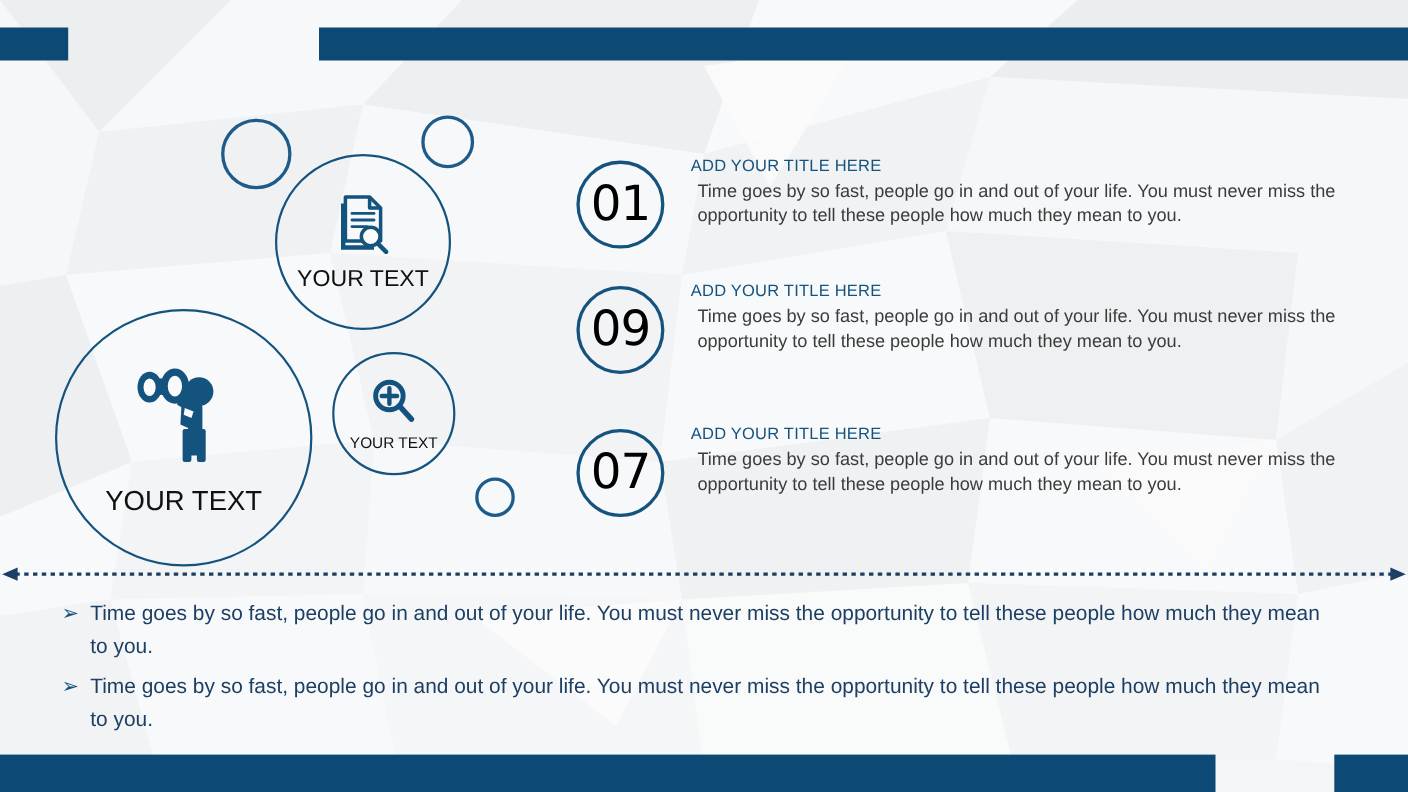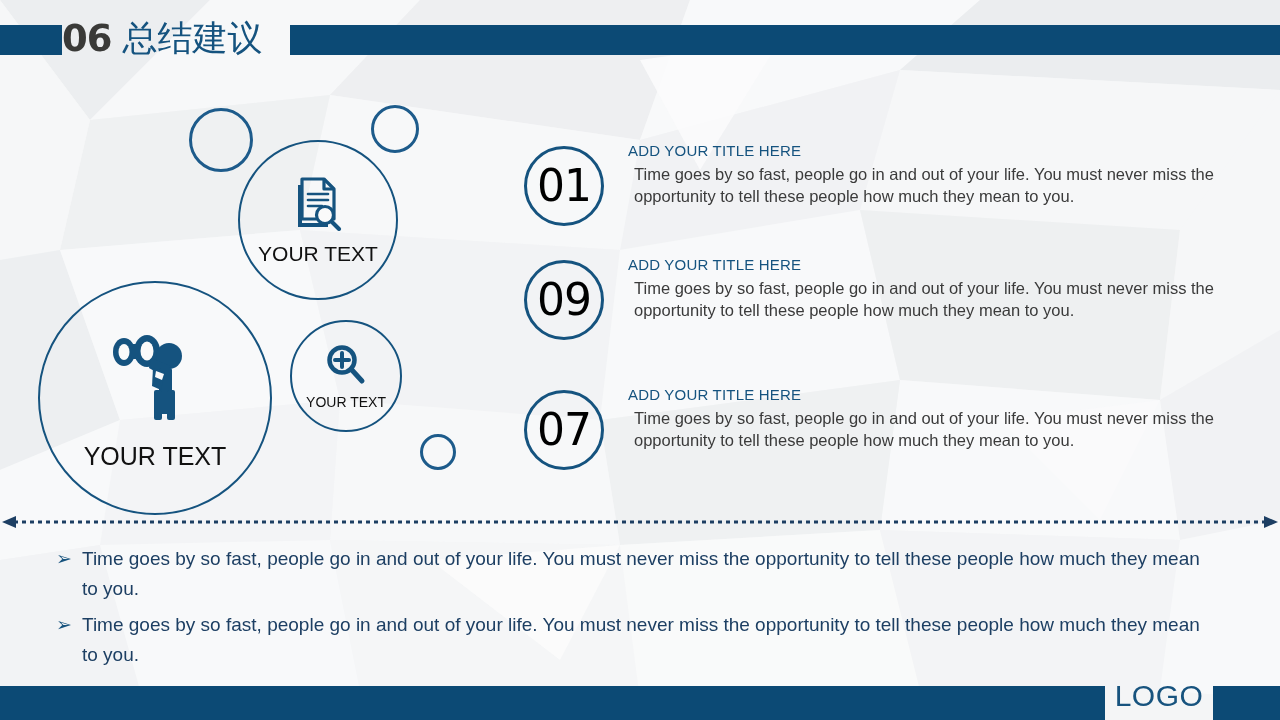--- a/index.html
+++ b/index.html
@@ -26,21 +26,21 @@
     font-family:"DejaVu Sans", sans-serif;
     font-size:37px; font-weight:bold; color:#3a3a38;
     letter-spacing:-1px; line-height:1;
   }
   #hdr-cn {
     font-family:"DejaVu Sans", sans-serif;
     font-size:35px; color:#15537f; margin-left:11px; line-height:1;
   }
 
   
-  #cluster { position:absolute; left:0; top:60px; width:520px; height:460px; z-index:4; }
+  #cluster { position:absolute; left:12px; top:60px; width:520px; height:460px; z-index:4; }
   .ring {
     position:absolute; border-radius:50%;
     border:3px solid #1d5b8b; background:transparent;
   }
   .big-circle {
     position:absolute; border-radius:50%;
     border:2px solid #15537f;
     display:flex; flex-direction:column;
     align-items:center; justify-content:center;
   }
@@ -158,24 +158,20 @@
     <polygon points="1180,540 1280,520 1280,700 1160,690" fill="#f8f9fa"></polygon>
     <polygon points="640,60 780,40 700,170" fill="#fbfbfc" opacity="0.9"></polygon>
     <polygon points="1000,420 1160,400 1100,520" fill="#fafafb" opacity="0.9"></polygon>
     <polygon points="430,560 620,545 560,660" fill="#fbfbfc" opacity="0.85"></polygon>
   </g>
 </svg>
 
 <div id="header">
   <div class="hdr-bar" id="hdr-bar-left"></div>
   <div class="hdr-bar" id="hdr-bar-right"></div>
-  <div id="hdr-title">
-    <span id="hdr-num">06</span>
-    <span id="hdr-cn">总结建议</span>
-  </div>
 </div>
 
 <div id="cluster">
 
   <div class="ring" id="ring-1"></div>
   <div class="ring" id="ring-2"></div>
   <div class="ring" id="ring-3"></div>
 
   <div class="big-circle" id="circle-doc">
     <svg id="icon-doc" viewBox="0 0 52 54">
@@ -269,14 +265,13 @@
   </div>
   <div class="bullet">
     <span class="bullet-marker">➢</span>
     <span class="bullet-text">Time goes by so fast, people go in and out of your life. You must never miss the opportunity to tell these people how much they mean to you.</span>
   </div>
 </div>
 
 <div id="footer">
   <div class="ftr-bar" id="ftr-bar-left"></div>
   <div class="ftr-bar" id="ftr-bar-right"></div>
-  <div id="ftr-logo">LOGO</div>
 </div>
 
 </body></html>

